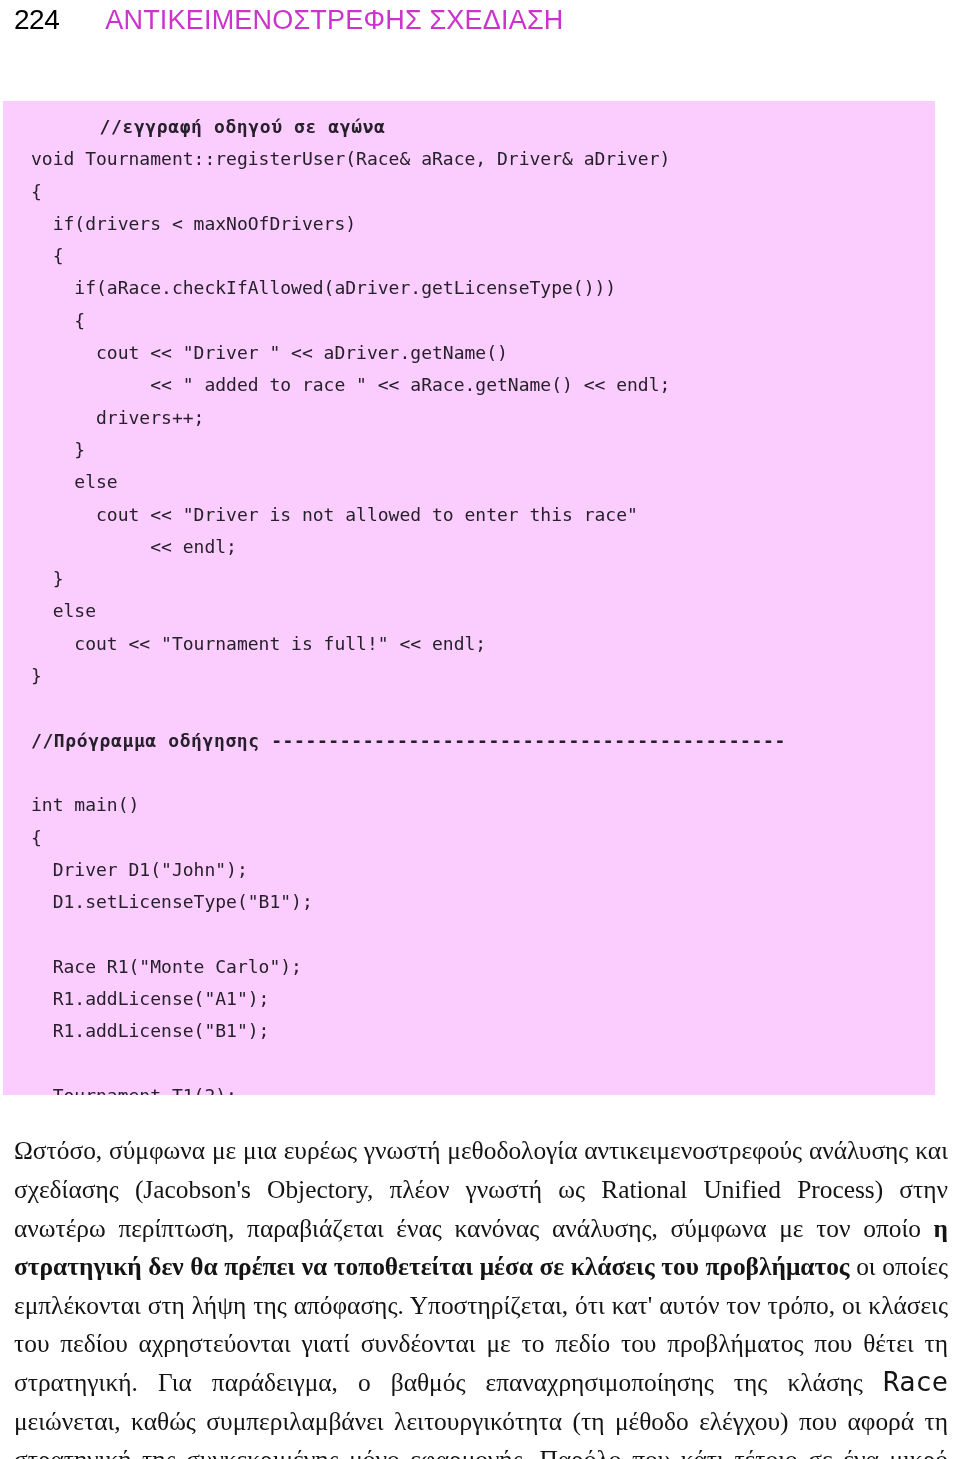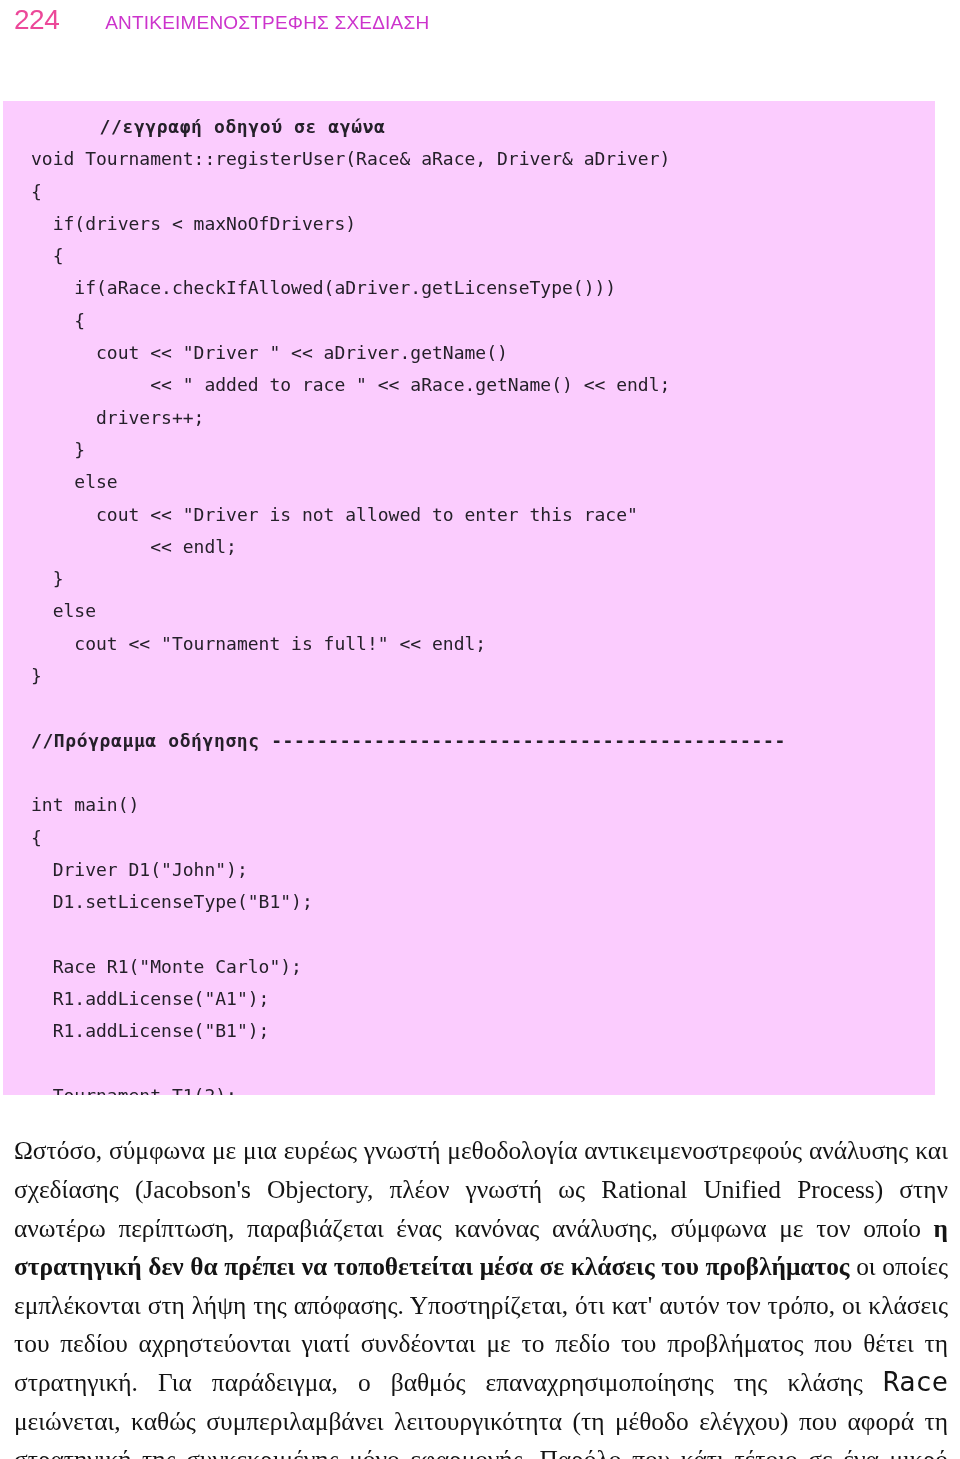--- a/index.html
+++ b/index.html
@@ -22,26 +22,26 @@
     left: 14px;
     width: 932px;
     height: 40px;
     display: flex;
     align-items: baseline;
     white-space: pre;
   }
   .folio {
     font-family: "Liberation Sans", "DejaVu Sans", sans-serif;
     font-size: 28px;
-    color: #ec4899;
+    color: #000000;
     letter-spacing: -0.5px;
   }
   .head-title {
     font-family: "Liberation Sans", "DejaVu Sans", sans-serif;
-    font-size: 19px;
+    font-size: 27px;
     color: #cc33cc;
     margin-left: 46px;
     letter-spacing: 0.2px;
   }
 
   
   .code-block {
     position: absolute;
     left: 3px;
     top: 101px;

